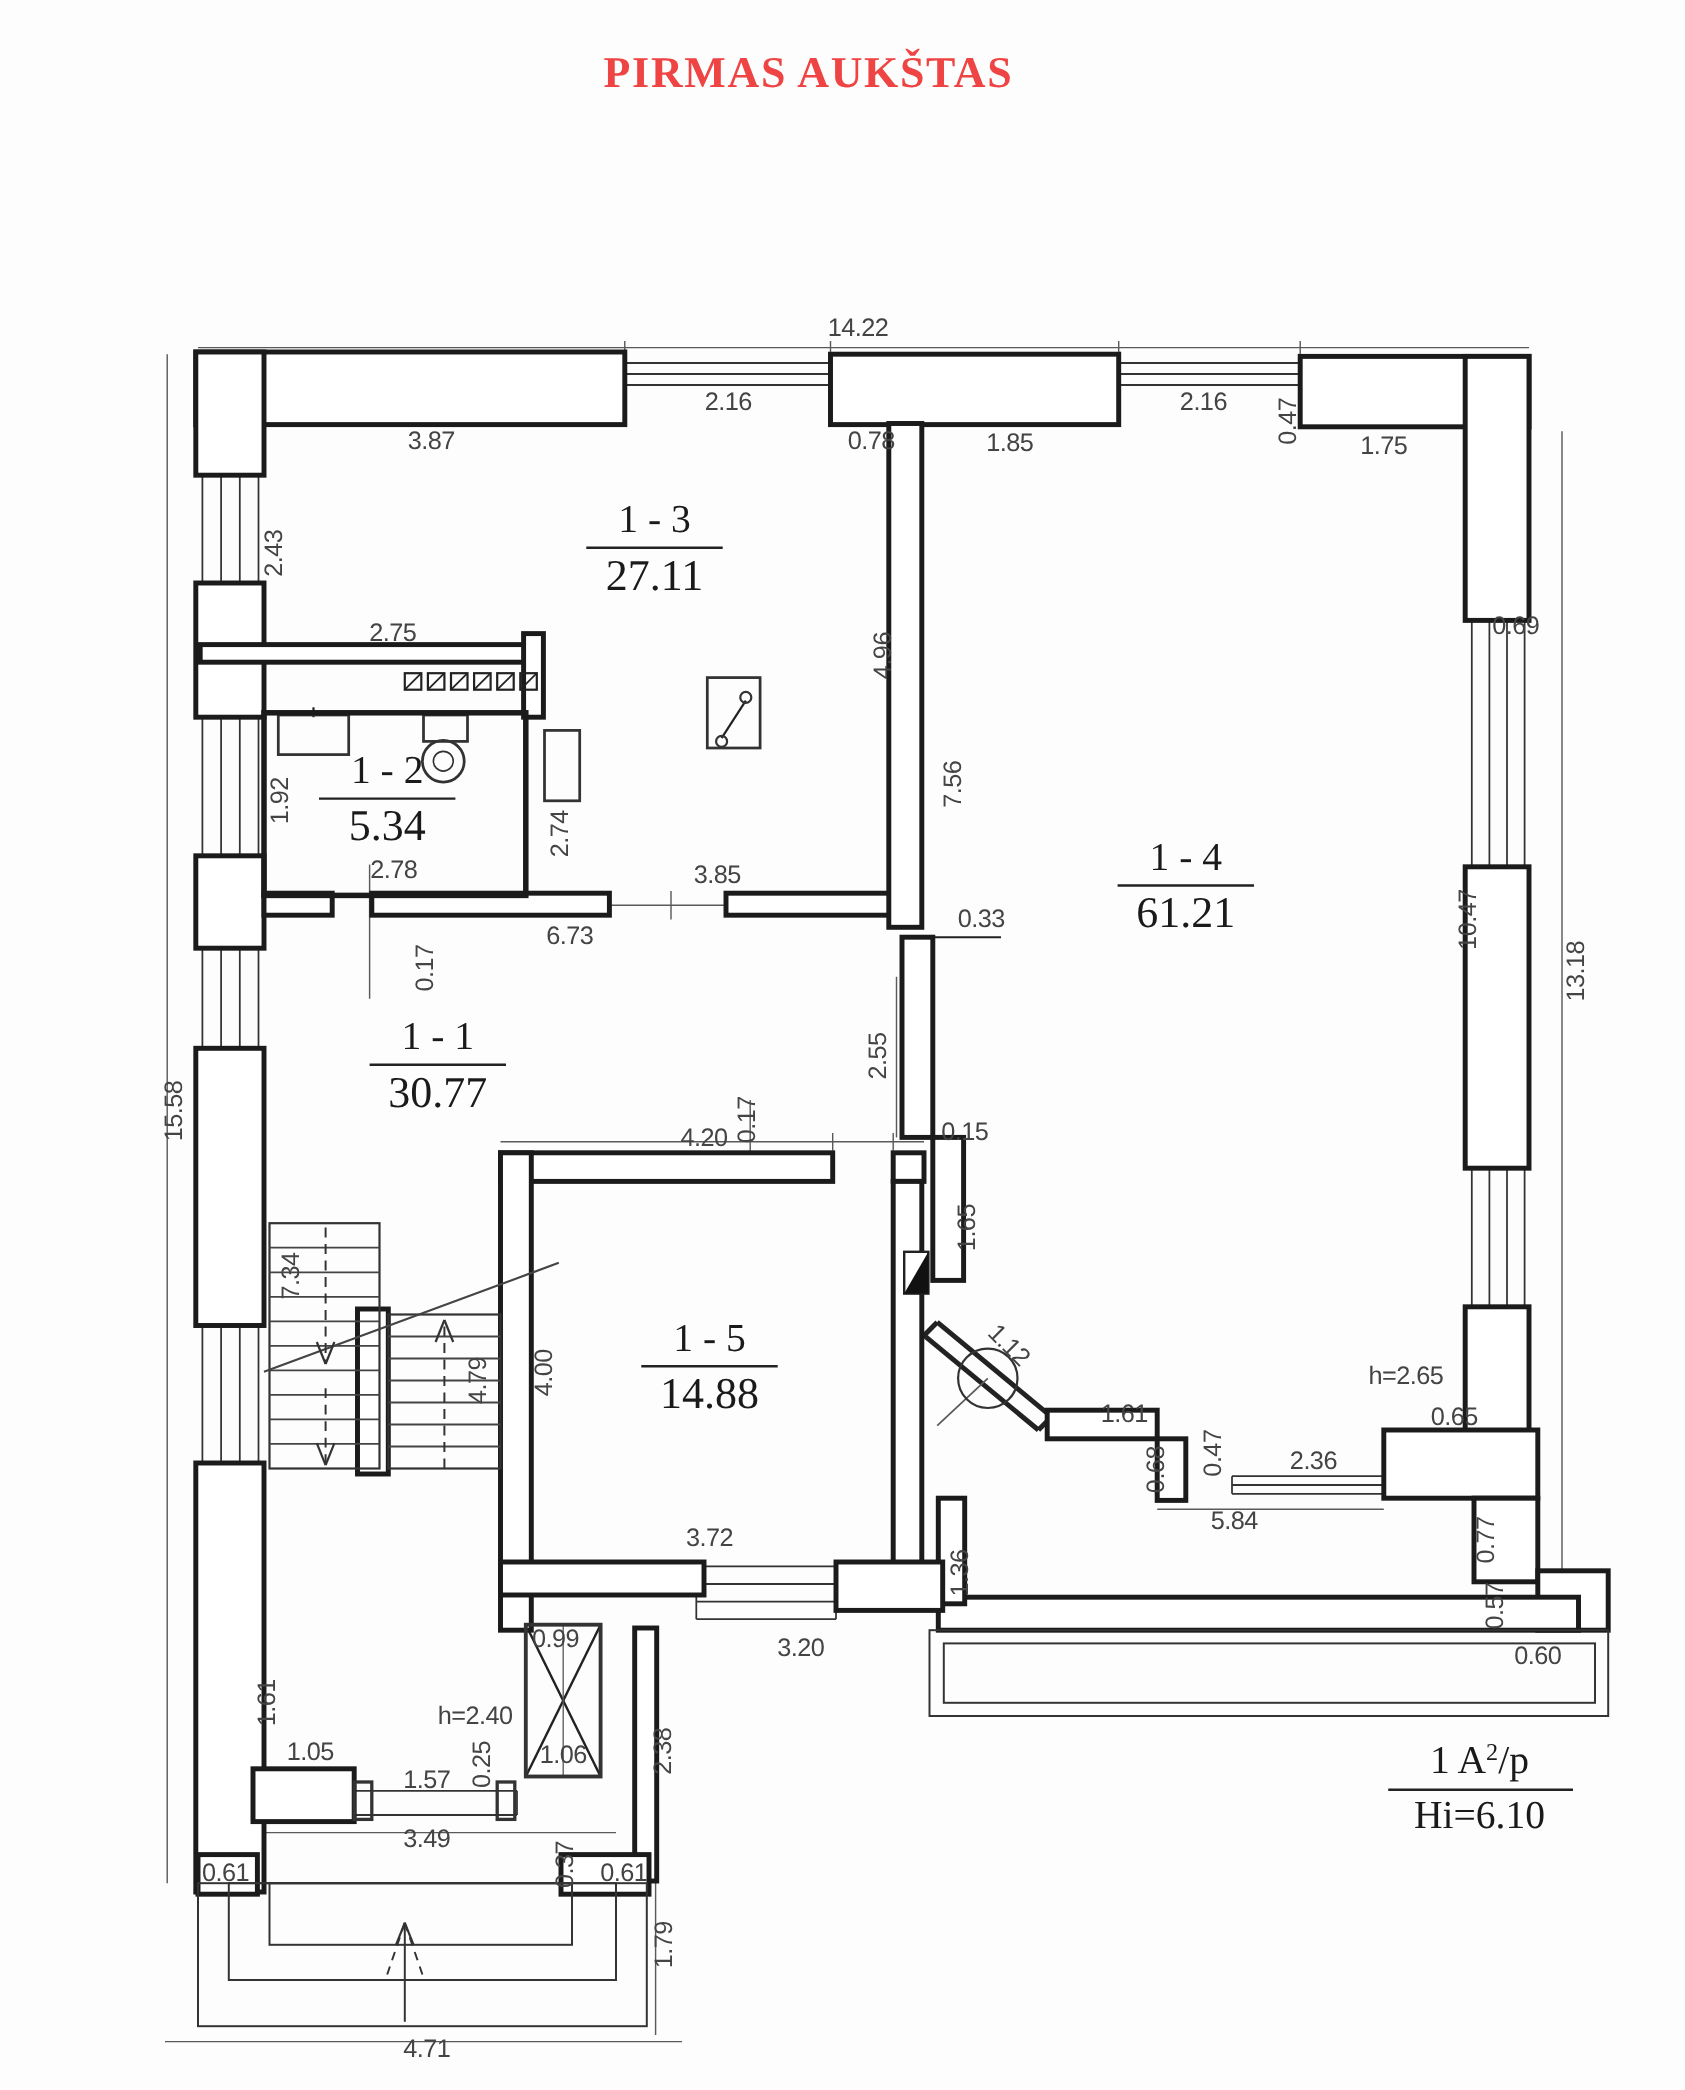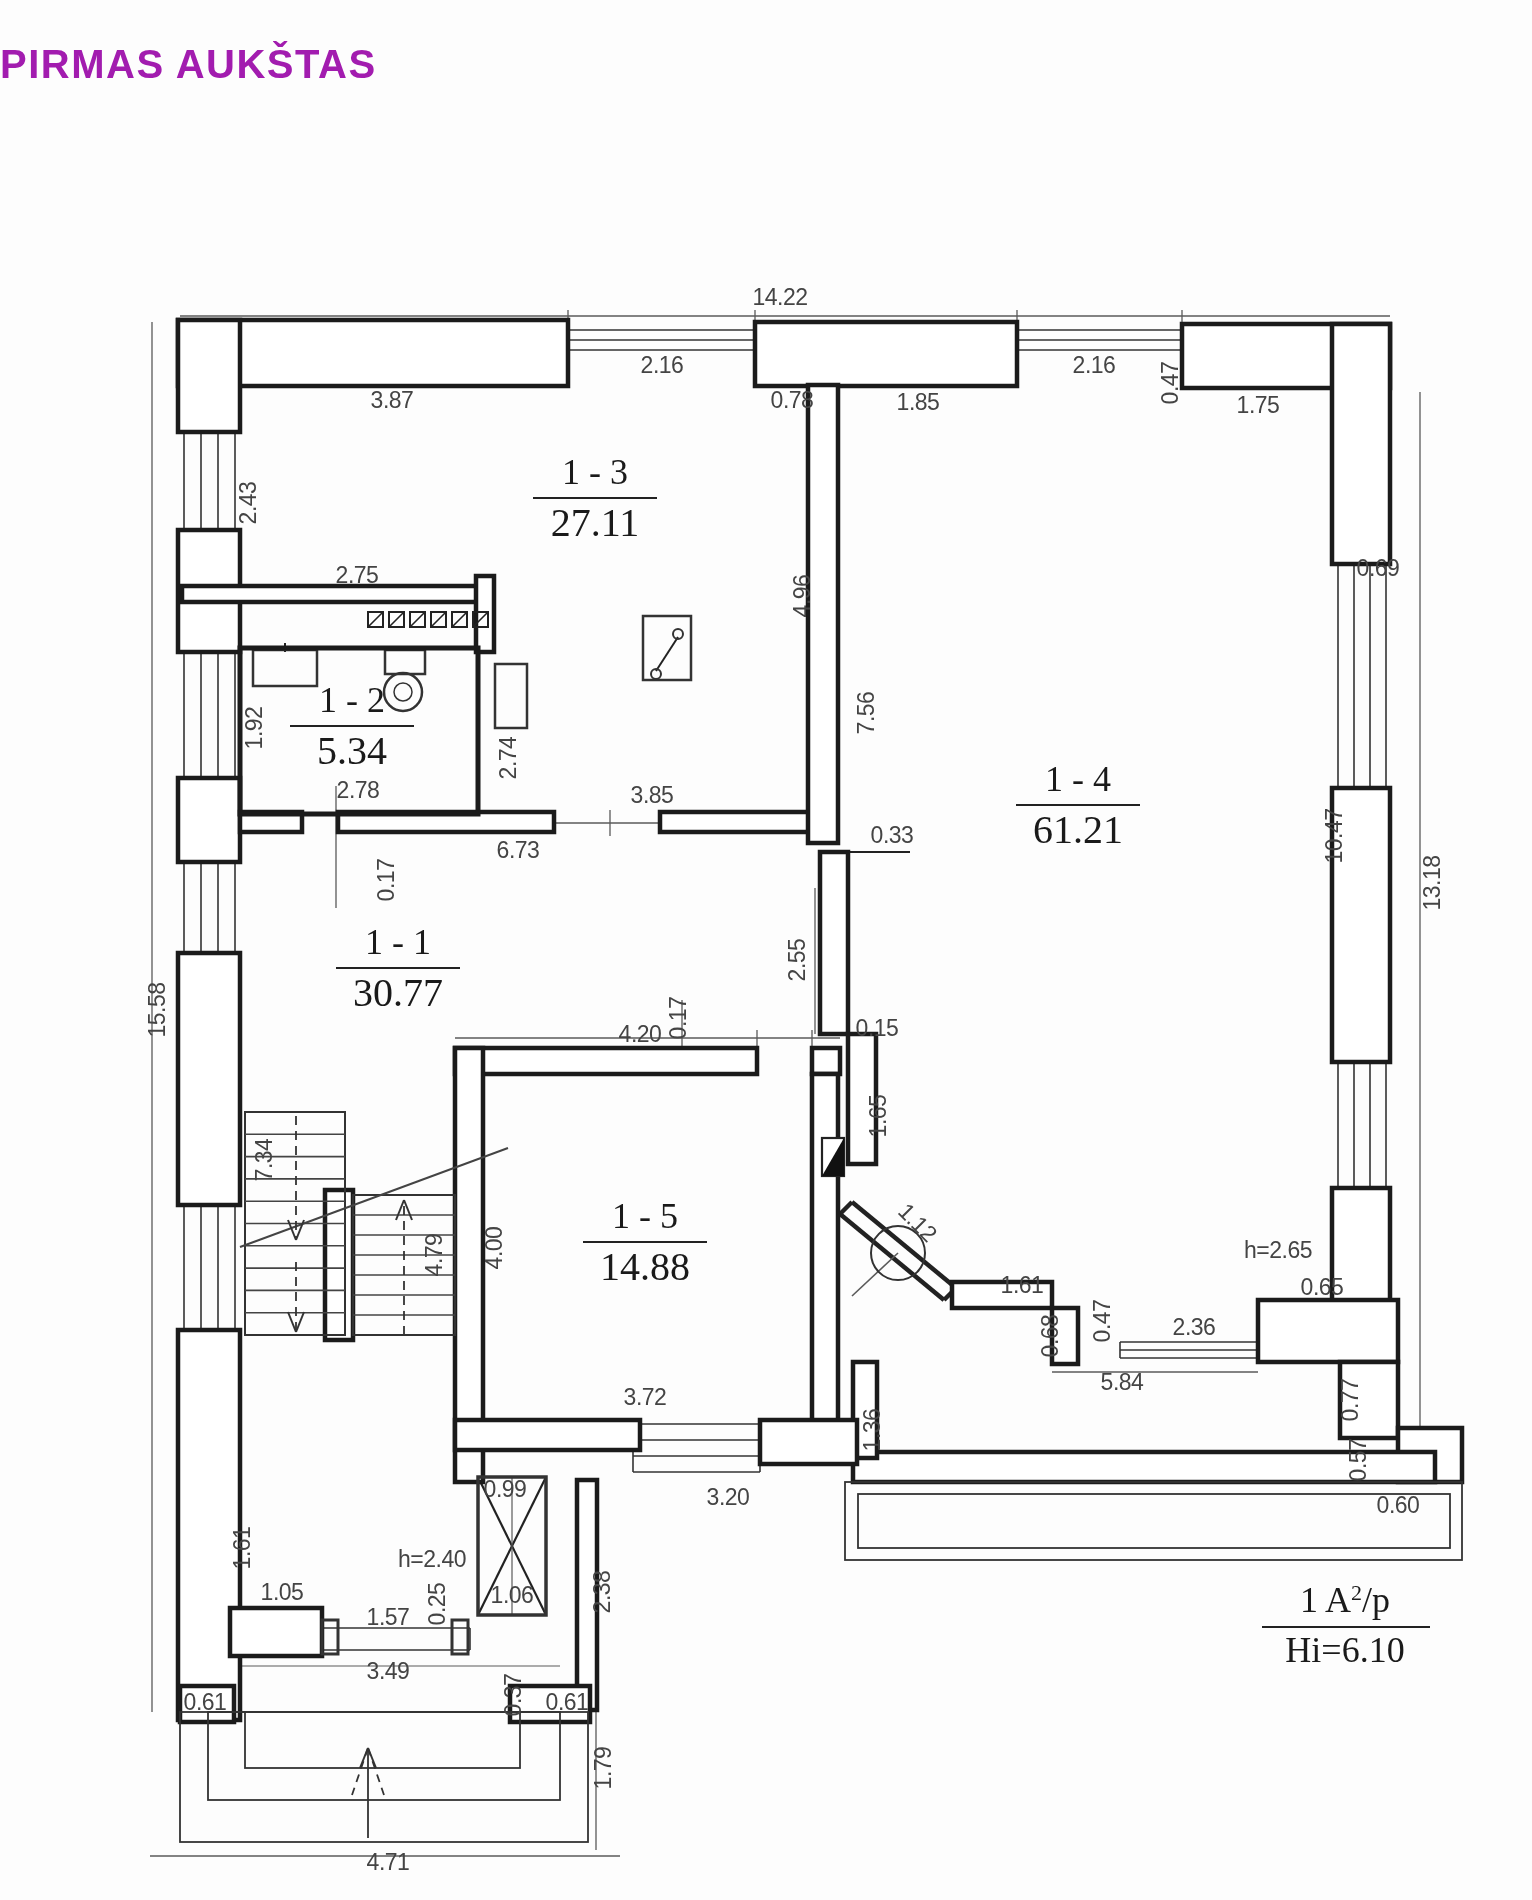--- a/index.html
+++ b/index.html
@@ -1,20 +1,20 @@
 <!DOCTYPE html>
 <html><head>
 <meta charset="utf-8">
 <style>
   html,body{margin:0;padding:0;background:#ffffff;}
   .canvas{position:relative;width:1532px;height:1900px;background:#fdfdfd;overflow:hidden;
           font-family:"Liberation Sans",sans-serif;}
-  .plan-title{position:absolute;top:42px;left:0;width:1470px;text-align:left;
-          font-family:Liberation Sans, sans-serif;font-size:40px;font-weight:600;
-          letter-spacing:1.5px;color:#a21caf;}
+  .plan-title{position:absolute;top:42px;left:0;width:1470px;text-align:center;
+          font-family:Liberation Serif, serif;font-size:40px;font-weight:600;
+          letter-spacing:1.5px;color:#ef4444;}
   svg{position:absolute;left:0;top:0;}
   text{user-select:none;}
 </style>
 </head>
 <body>
 
 <div class="canvas">
   <div class="plan-title">PIRMAS AUKŠTAS</div>
   <svg id="plan" width="1532" height="1900" viewBox="0 0 1532 1900">
       <g>

